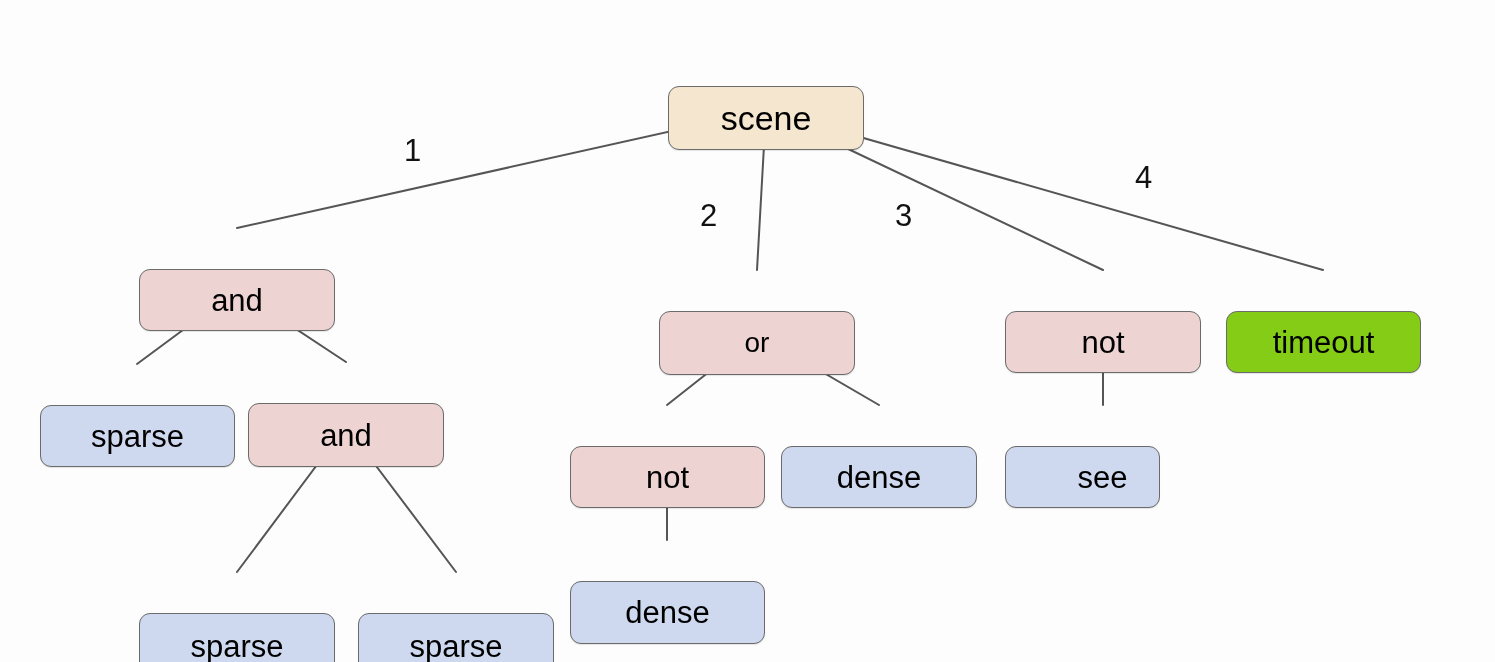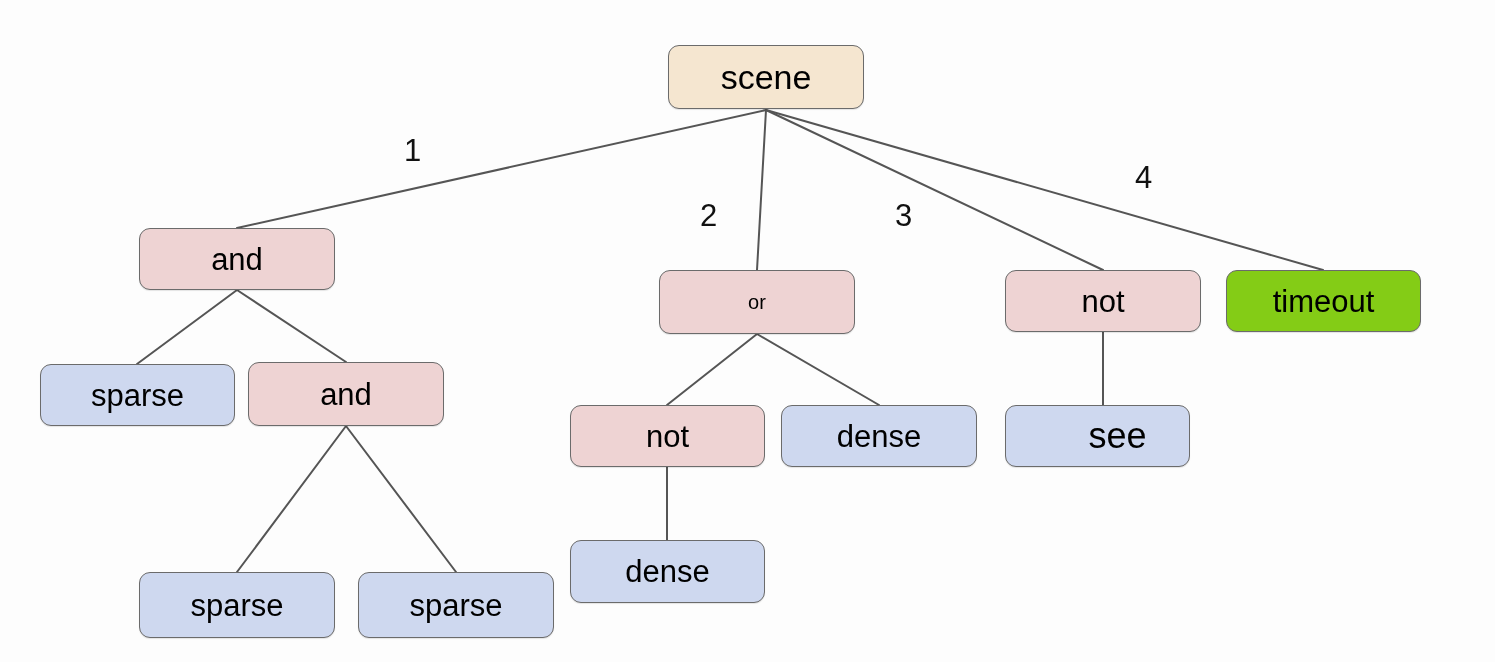--- a/index.html
+++ b/index.html
@@ -28,20 +28,21 @@
     box-sizing: border-box;
     border: 1.6px solid #6b6b6b;
     border-radius: 11px;
     display: flex;
     align-items: center;
     justify-content: center;
     color: #000000;
     line-height: 1;
     white-space: nowrap;
     box-shadow: 0 1px 1px rgba(0,0,0,0.10);
+    margin-top: 41px;
   }
   .node-label {
     display: block;
   }
   .edge-label {
     position: absolute;
     color: #111111;
     font-size: 31px;
     line-height: 1;
     white-space: nowrap;
@@ -65,42 +66,42 @@
       <line x1="667" y1="467" x2="667" y2="540" stroke="#555555" stroke-width="2" stroke-linecap="round"></line>
       <line x1="1103" y1="332" x2="1103" y2="405" stroke="#555555" stroke-width="2" stroke-linecap="round"></line>
     </svg>
   <div id="node-layer">
       <div class="node" style="left: 668px; top: 45px; width: 196px; height: 64px; background: rgb(245, 230, 208); border-color: rgb(107, 107, 107); font-size: 34px;">
         <span class="node-label">scene</span>
       </div>
       <div class="node" style="left: 139px; top: 228px; width: 196px; height: 62px; background: rgb(238, 211, 211); border-color: rgb(107, 107, 107); font-size: 31px;">
         <span class="node-label">and</span>
       </div>
-      <div class="node" style="left: 659px; top: 270px; width: 196px; height: 64px; background: rgb(238, 211, 211); border-color: rgb(107, 107, 107); font-size: 20px;">
+      <div class="node" style="left: 659px; top: 270px; width: 196px; height: 64px; background: rgb(238, 211, 211); border-color: rgb(107, 107, 107); font-size: 28px;">
         <span class="node-label">or</span>
       </div>
       <div class="node" style="left: 1005px; top: 270px; width: 196px; height: 62px; background: rgb(238, 211, 211); border-color: rgb(107, 107, 107); font-size: 31px;">
         <span class="node-label">not</span>
       </div>
       <div class="node" style="left: 1226px; top: 270px; width: 195px; height: 62px; background: #84cc16; border-color: rgb(107, 107, 107); font-size: 31px;">
         <span class="node-label">timeout</span>
       </div>
       <div class="node" style="left: 40px; top: 364px; width: 195px; height: 62px; background: rgb(206, 216, 239); border-color: rgb(107, 107, 107); font-size: 31px;">
         <span class="node-label">sparse</span>
       </div>
       <div class="node" style="left: 248px; top: 362px; width: 196px; height: 64px; background: rgb(238, 211, 211); border-color: rgb(107, 107, 107); font-size: 31px;">
         <span class="node-label">and</span>
       </div>
       <div class="node" style="left: 570px; top: 405px; width: 195px; height: 62px; background: rgb(238, 211, 211); border-color: rgb(107, 107, 107); font-size: 31px;">
         <span class="node-label">not</span>
       </div>
       <div class="node" style="left: 781px; top: 405px; width: 196px; height: 62px; background: rgb(206, 216, 239); border-color: rgb(107, 107, 107); font-size: 31px;">
         <span class="node-label">dense</span>
       </div>
-      <div class="node" style="left: 1005px; top: 405px; width: 185px; height: 62px; background: rgb(206, 216, 239); border-color: rgb(107, 107, 107); font-size: 36px; padding-left: 40px;">
+      <div class="node" style="left: 1005px; top: 405px; width: 155px; height: 62px; background: rgb(206, 216, 239); border-color: rgb(107, 107, 107); font-size: 31px; padding-left: 40px;">
         <span class="node-label">see</span>
       </div>
       <div class="node" style="left: 570px; top: 540px; width: 195px; height: 63px; background: rgb(206, 216, 239); border-color: rgb(107, 107, 107); font-size: 31px;">
         <span class="node-label">dense</span>
       </div>
       <div class="node" style="left: 139px; top: 572px; width: 196px; height: 66px; background: rgb(206, 216, 239); border-color: rgb(107, 107, 107); font-size: 31px;">
         <span class="node-label">sparse</span>
       </div>
       <div class="node" style="left: 358px; top: 572px; width: 196px; height: 66px; background: rgb(206, 216, 239); border-color: rgb(107, 107, 107); font-size: 31px;">
         <span class="node-label">sparse</span>

